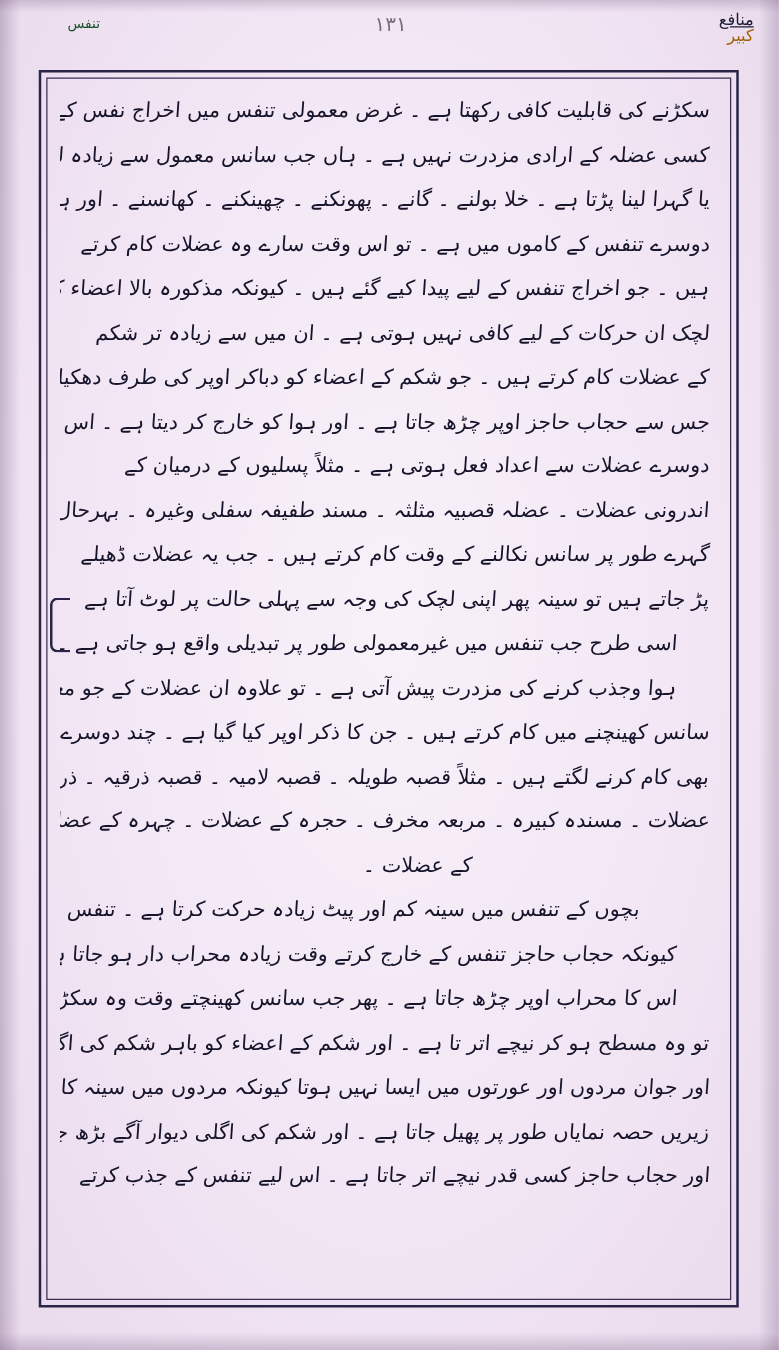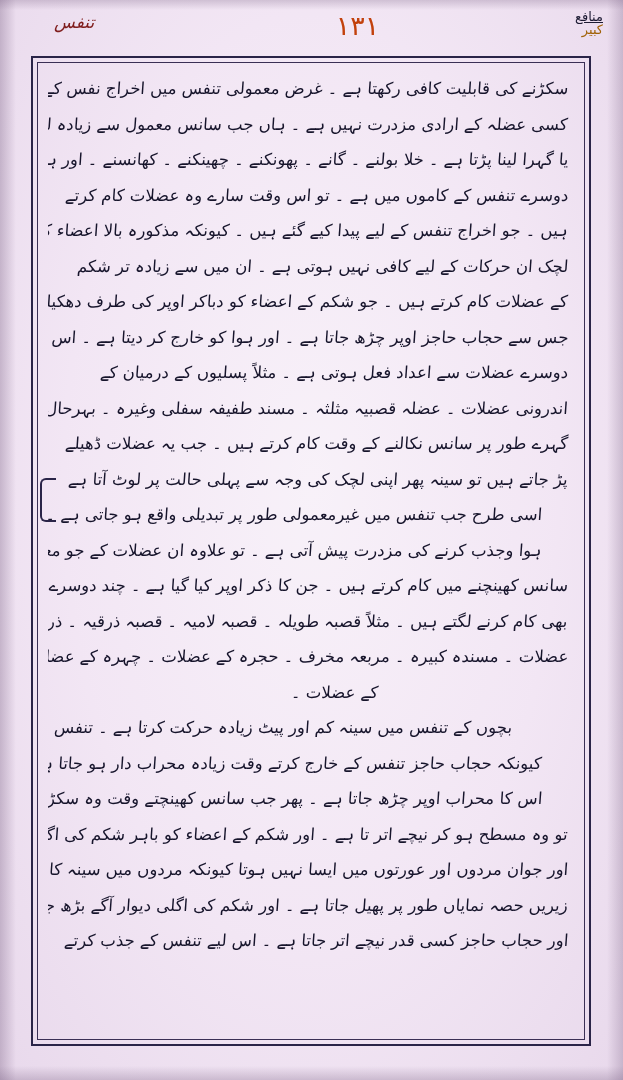--- a/index.html
+++ b/index.html
@@ -56,34 +56,32 @@
   .header-right .l2 {
     font-size: 13px;
     color: #a16207;
     margin-top: -1px;
   }
   .header-left {
     position: absolute;
     left: 36px;
     top: 4px;
     direction: rtl;
-    font-size: 17px;
-    color: #7f1d1d;
-    font-style: italic;
+    font-size: 11px;
+    color: #14532d;
   }
   .page-number {
     position: absolute;
     left: 50%;
     transform: translateX(-50%);
     top: 2px;
     direction: rtl;
-    font-size: 27px;
-    color: #c2410c;
+    font-size: 16px;
+    color: #737373;
     letter-spacing: 1px;
-    margin-left: 45px;
   }
 
   
   .frame-outer {
     position: absolute;
     left: 31px;
     top: 56px;
     width: 560px;
     height: 990px;
     border: 2px solid #2a2448;

